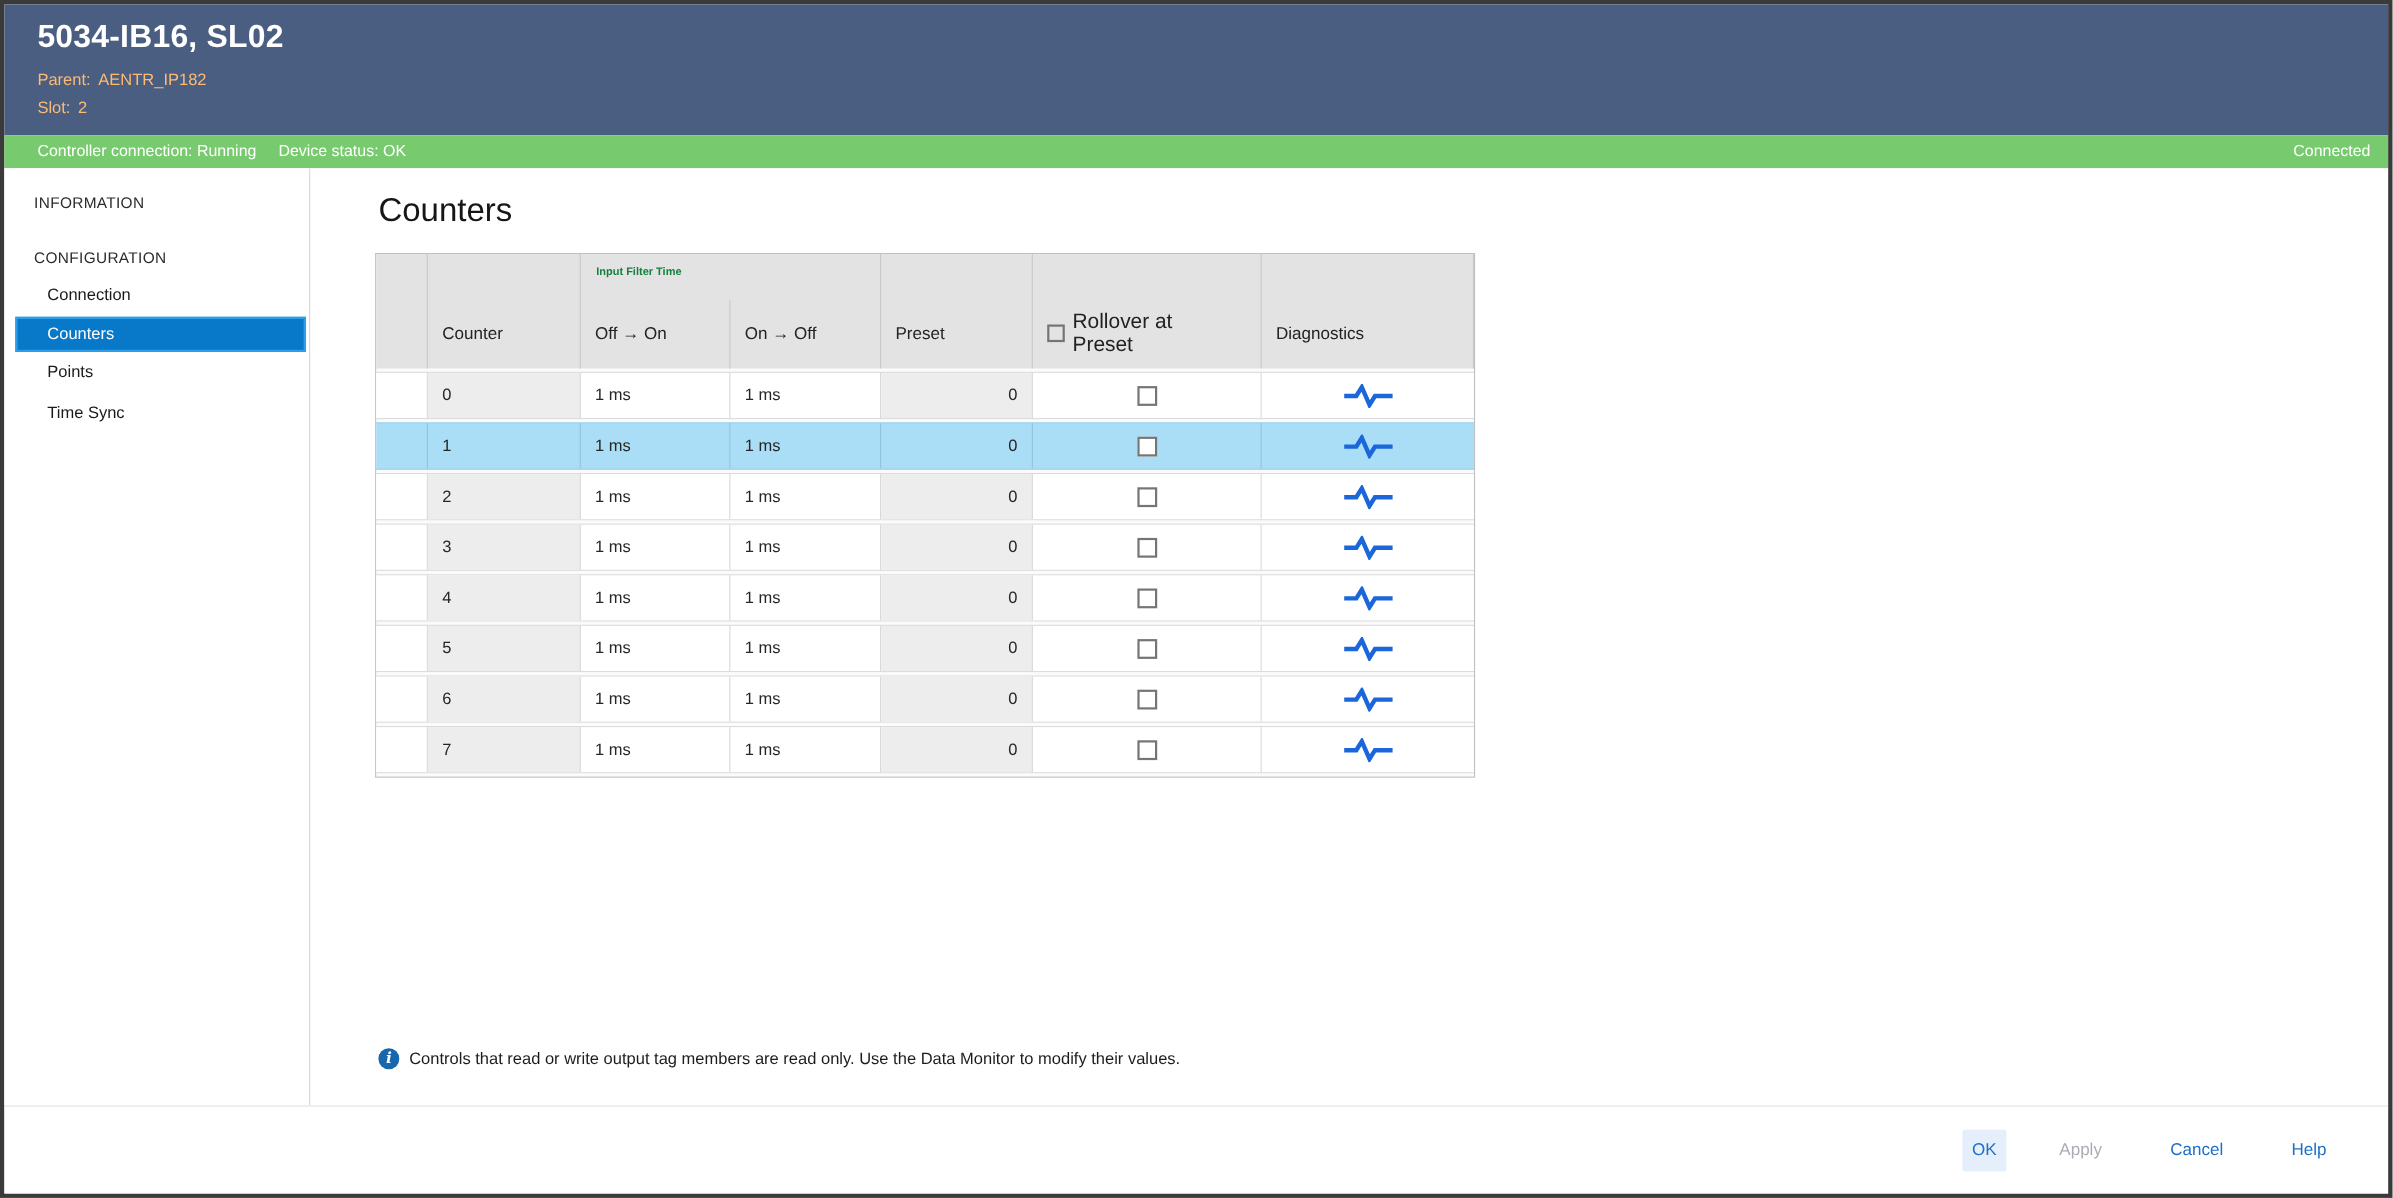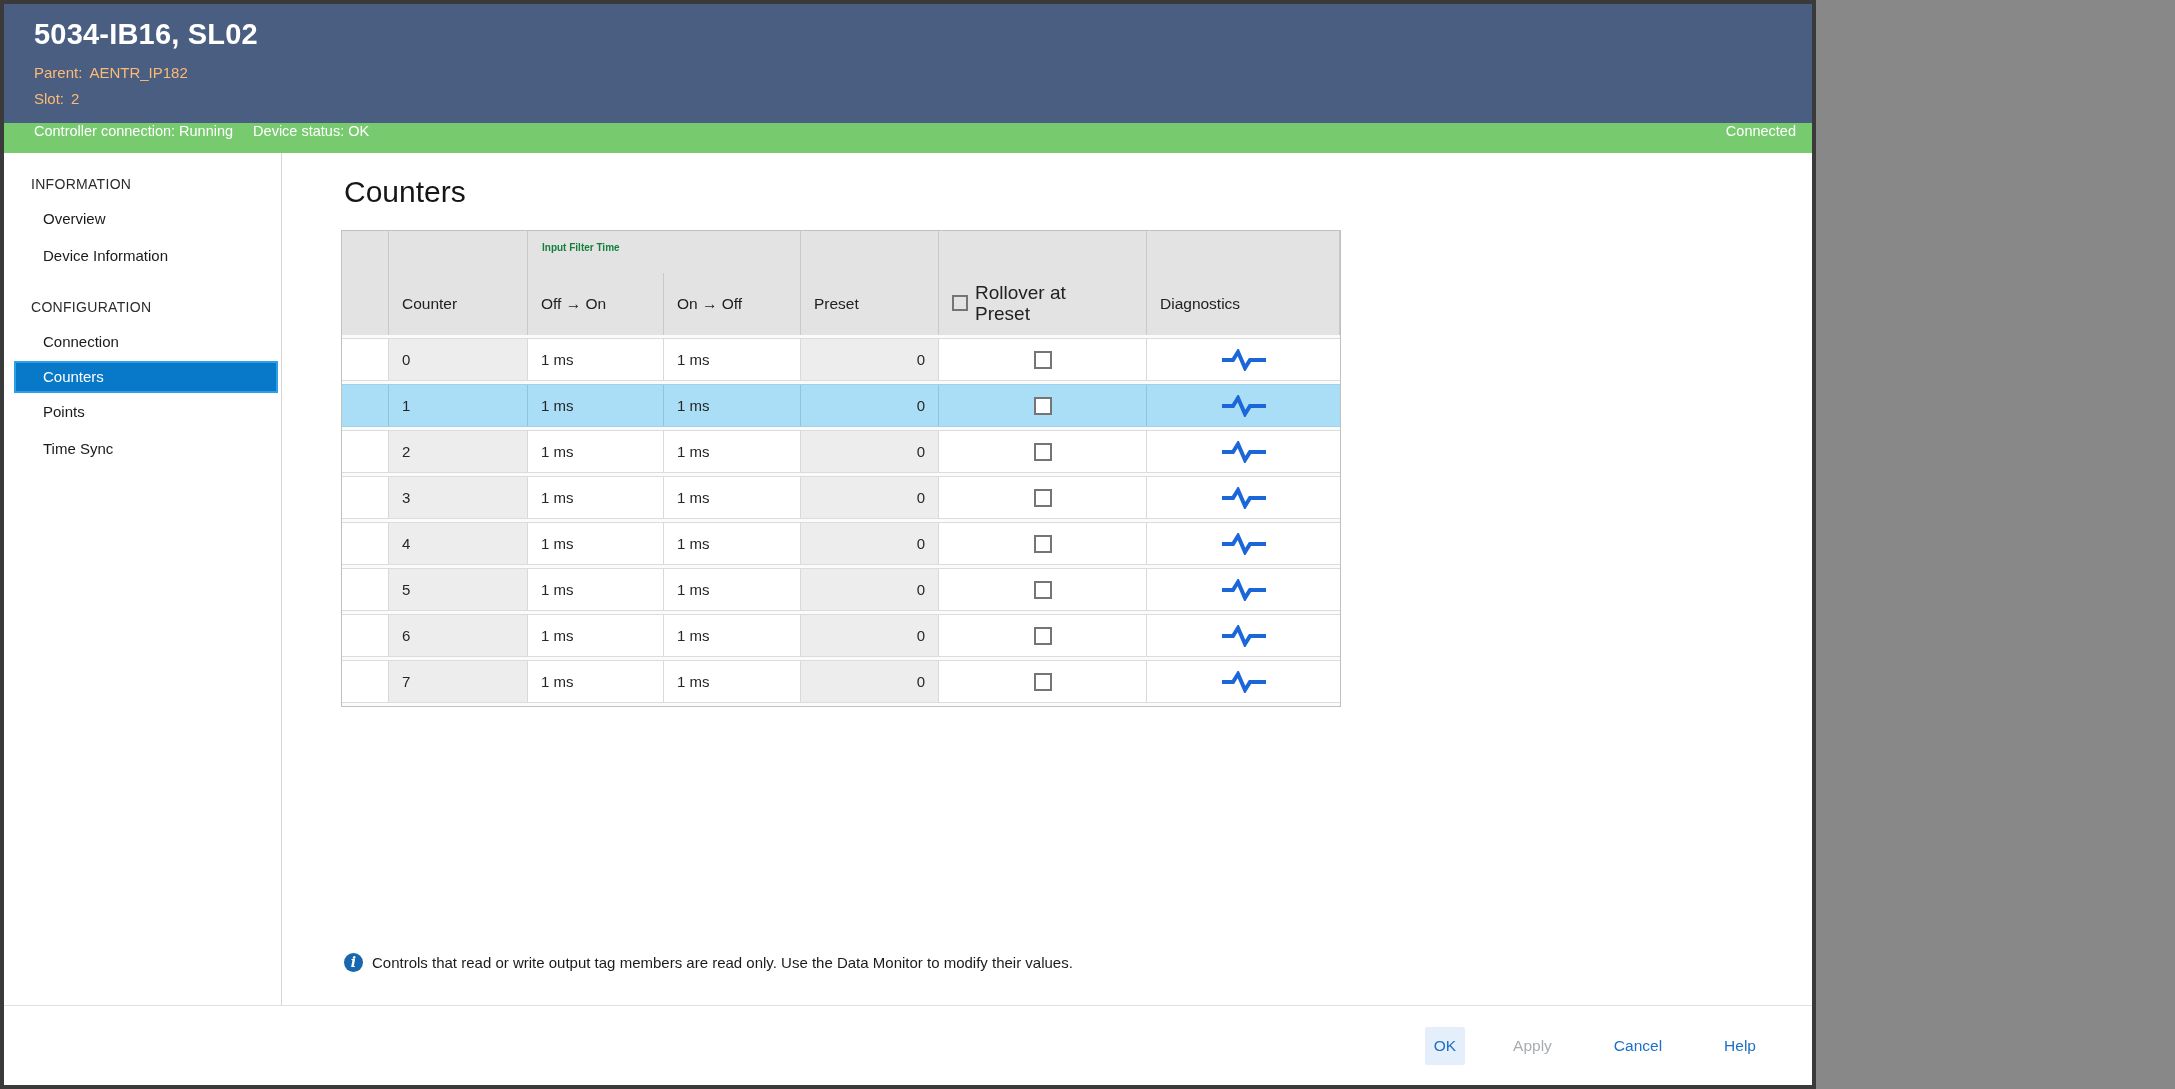--- a/index.html
+++ b/index.html
@@ -1,20 +1,20 @@
 <!DOCTYPE html>
 <html><head>
 <meta charset="utf-8">
 <style>
   * { box-sizing: border-box; margin: 0; padding: 0; }
   html, body { background: #888; }
   body { font-family: "Liberation Sans", sans-serif; }
 
   .window {
-    width: 1816px; height: 1089px;
+    width: 2175px; height: 1089px;
     border: 4px solid #3a3a3a;
     background: #ffffff;
     display: flex; flex-direction: column;
     position: relative;
   }
 
   
   .titlebar {
     background: #4a5e81;
     color: #ffffff;
@@ -23,21 +23,21 @@
   }
   .titlebar h1 { font-size: 29px; font-weight: bold; letter-spacing: 0.2px; margin-bottom: 9px; }
   .titlebar .meta { font-size: 15px; line-height: 26px; color: #fdba74; }
   .titlebar .meta .lbl { margin-right: 7px; }
 
   
   .statusbar {
     background: #77cb6e;
     color: #ffffff;
     flex: 0 0 30px;
-    display: flex; align-items: flex-start;
+    display: flex; align-items: center;
     font-size: 14.5px;
     padding: 0 14px 0 30px;
   }
   .statusbar .seg { margin-right: 20px; }
   .statusbar .right { margin-left: auto; margin-right: 2px; }
 
   
   .body { flex: 1 1 auto; display: flex; background: #ffffff; overflow: hidden; gap: 44px; }
 
   
@@ -184,28 +184,20 @@
     <span class="seg">Controller connection: Running</span>
     <span class="seg">Device status: OK</span>
     <span class="right">Connected</span>
   </div>
 
   <div class="body">
 
     <nav class="sidebar">
       <div class="nav-section">
         <div class="nav-section-label">INFORMATION</div>
-        <div>
-            <div class="nav-item">
-    <span>Overview</span>
-  </div>
-            <div class="nav-item">
-    <span>Device Information</span>
-  </div>
-          </div>
       </div>
       <div class="nav-section">
         <div class="nav-section-label">CONFIGURATION</div>
         <div>
             <div class="nav-item">
     <span>Connection</span>
   </div>
             <div class="nav-item selected">
     <span>Counters</span>
   </div>

